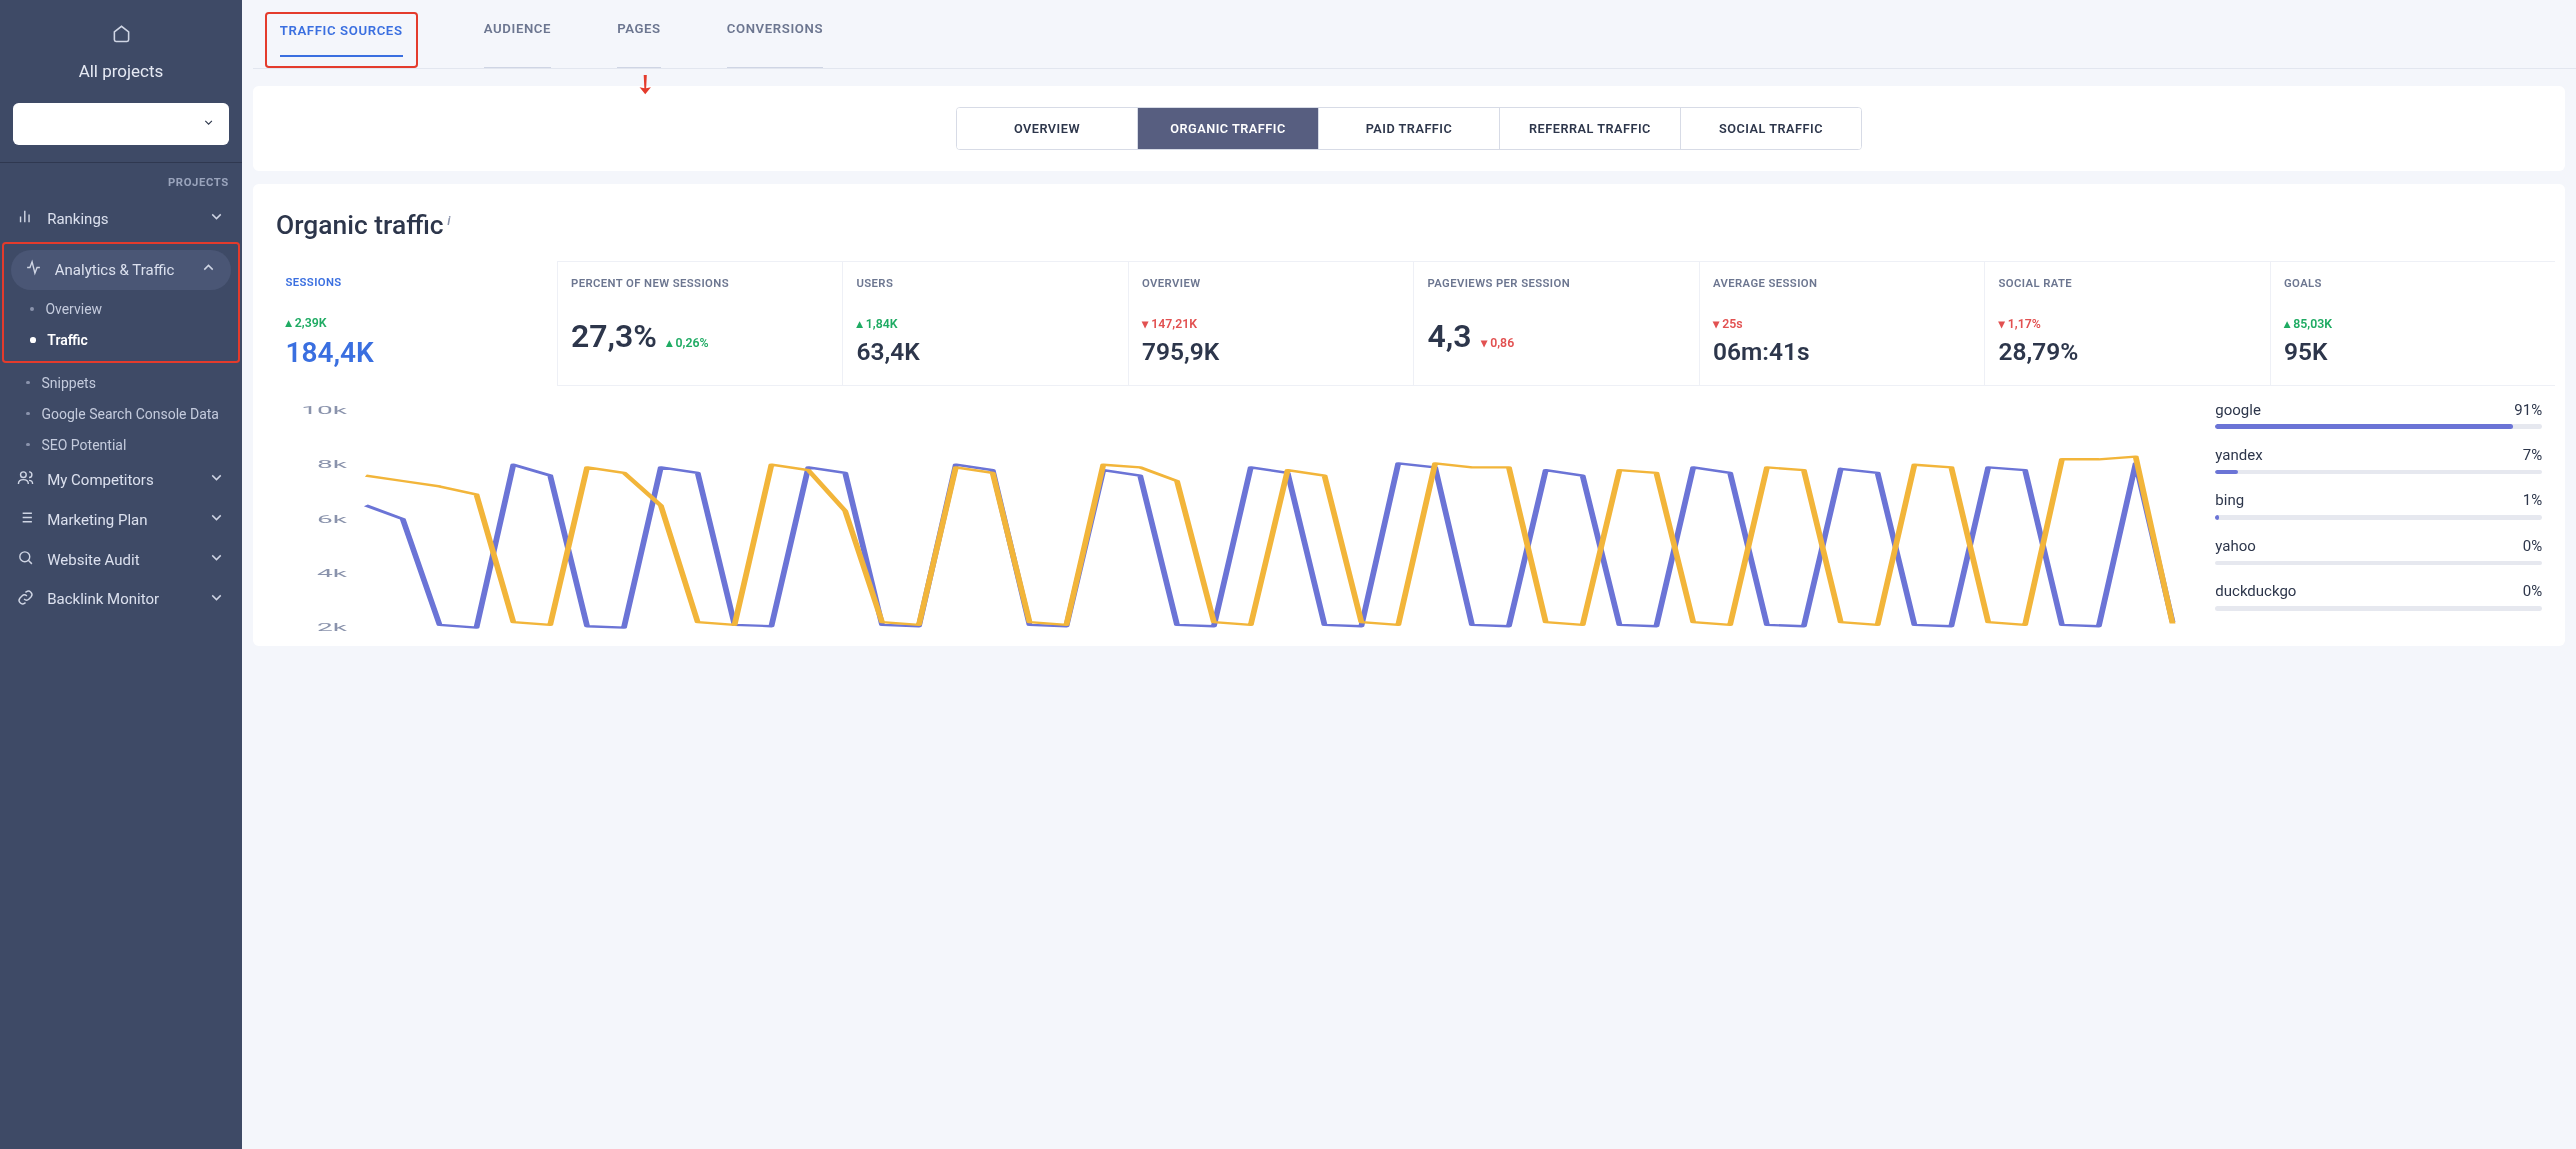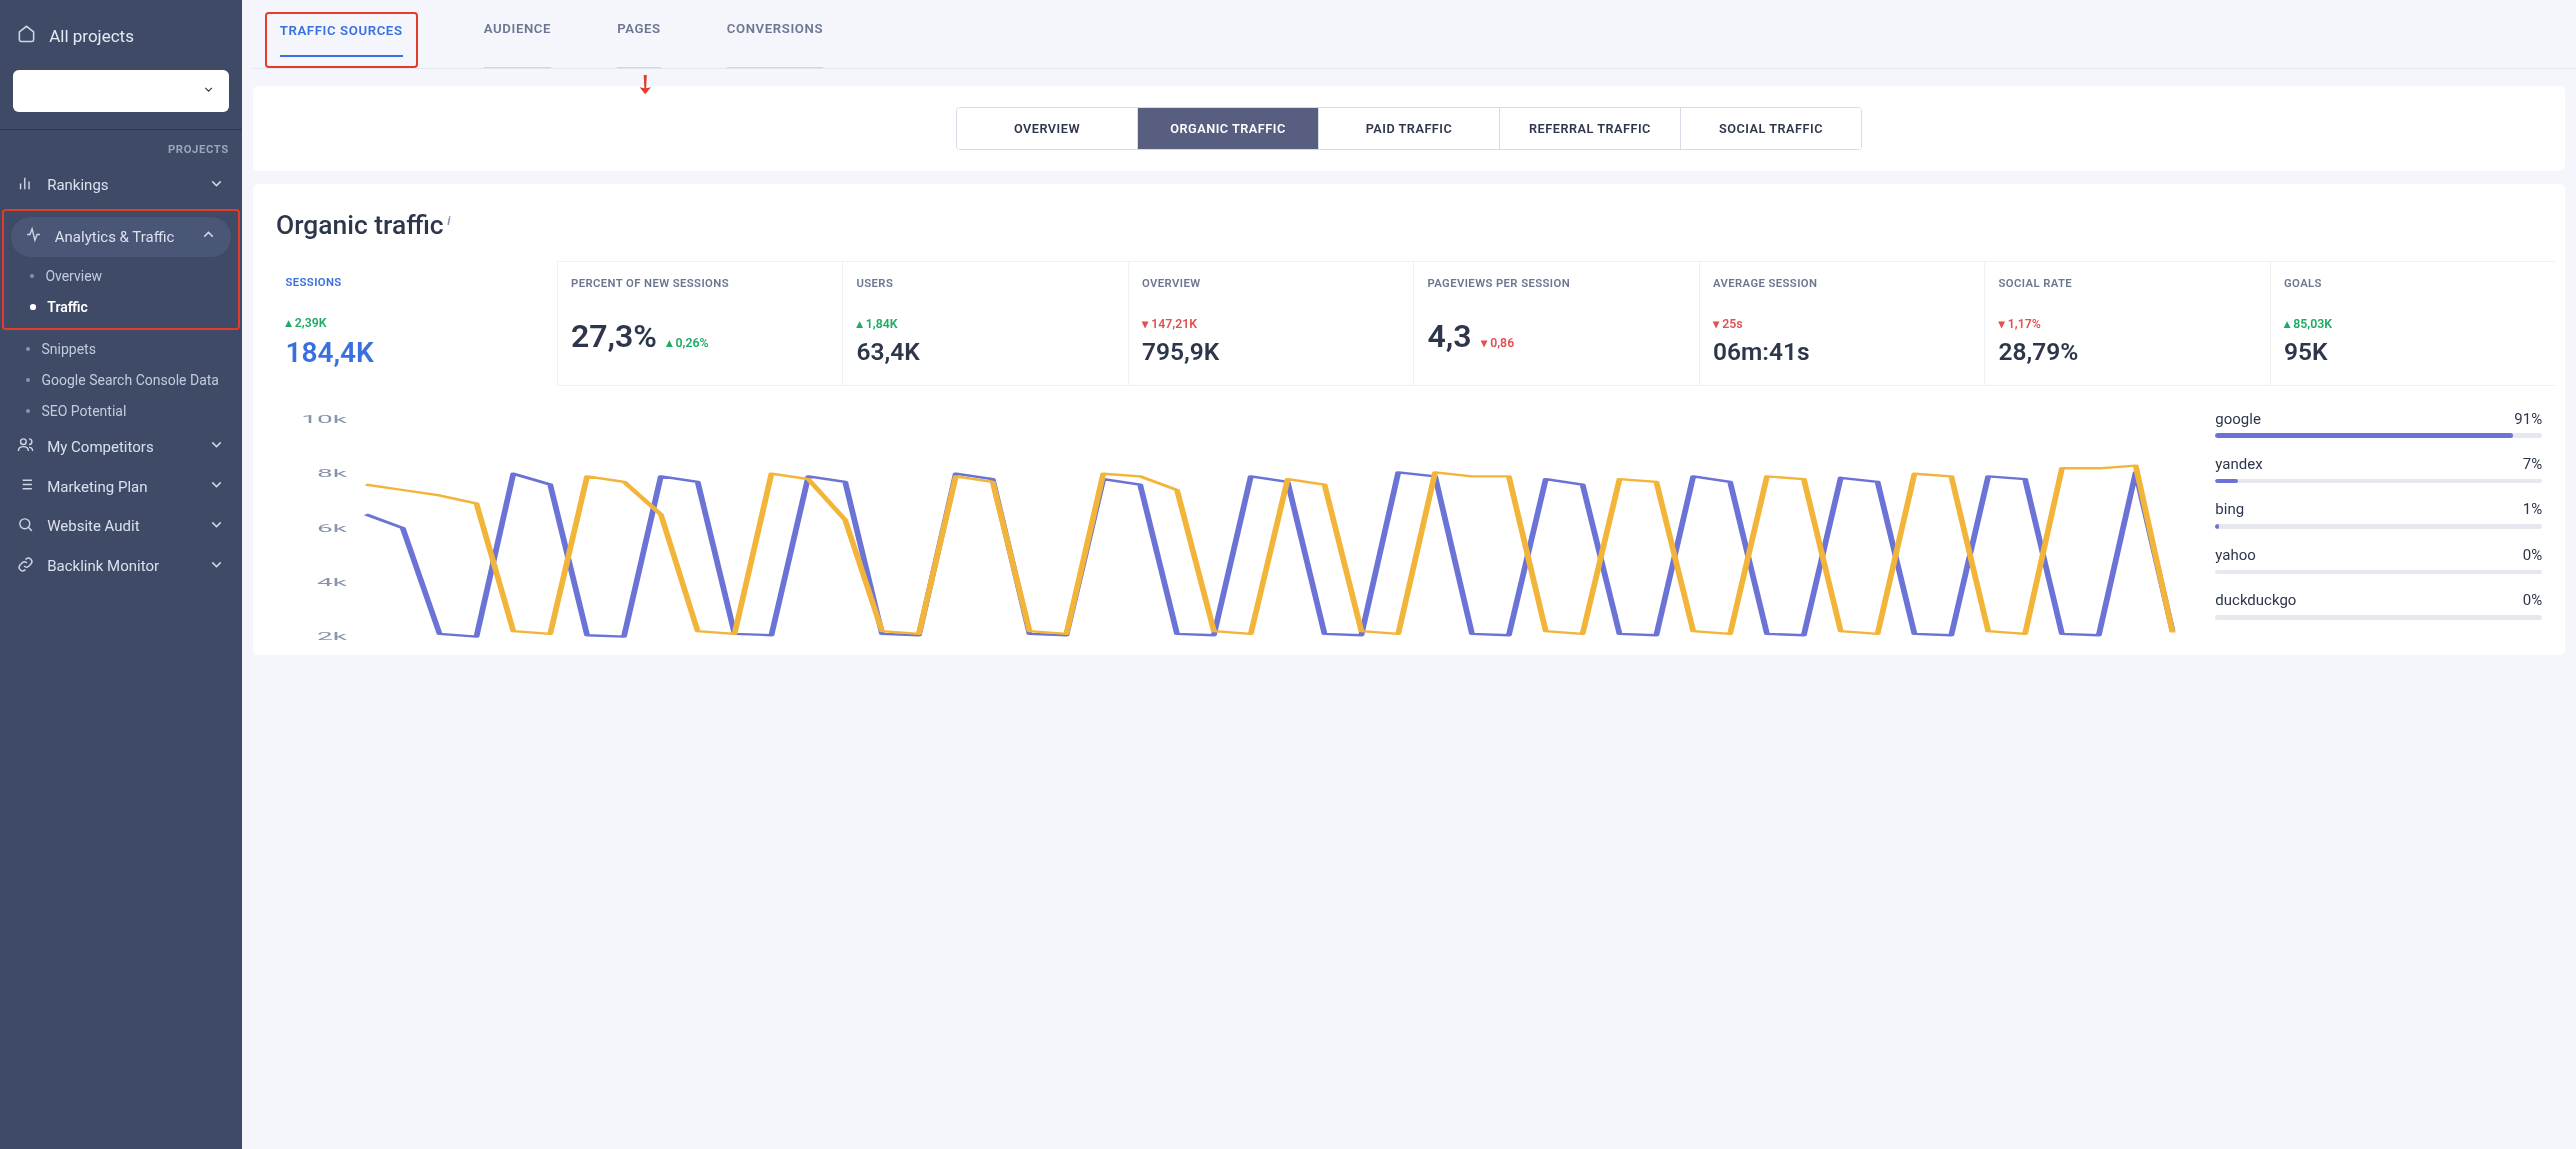--- a/index.html
+++ b/index.html
@@ -1,20 +1,20 @@
 <!DOCTYPE html>
 <html style="font-size:15px"><head>
 <meta charset="utf-8">
 <style>
   *{box-sizing:border-box;margin:0;padding:0;font-family:-apple-system,BlinkMacSystemFont,"Segoe UI",Roboto,Arial,sans-serif;}
   body{background:#f4f6fb;color:#2d364b;}
   .app{display:flex;min-height:100vh;}
   
   .sidebar{width:242px;background:#3e4a66;color:#cfd5e4;flex:none;padding-top:11.3px;}
-  .side-top{display:flex;align-items:center;gap:13.2px;padding:13.2px 17px;font-size:17px;color:#e5e9f3;}
+  .side-top{display:flex;align-items:center;gap:13.2px;padding:13.2px 17px;font-size:17px;color:#e5e9f3;flex-direction:column;}
   .side-top svg{width:19px;height:19px;stroke:#cfd5e4;}
   .project-select{margin:9.4px 13.2px 17px;background:#fff;border-radius:5.7px;height:42px;display:flex;align-items:center;justify-content:flex-end;padding:0 13.2px;}
   .project-select svg{width:13.2px;height:13.2px;stroke:#2d364b;}
   .side-divider{height:0.9px;background:#2f3850;margin:5.7px 0 13.2px;}
   .side-heading{font-size:11.3px;letter-spacing:0.6px;color:#9aa4bc;padding:0 13.2px 9.4px;font-weight:700;text-align:right;}
   .nav-item{display:flex;align-items:center;gap:13.2px;padding:9.4px 17px;font-size:15px;color:#dbe0ee;position:relative;cursor:pointer;}
   .nav-item .chev{margin-left:auto;}
   .nav-item svg{width:17px;height:17px;stroke:#cfd5e4;}
   .nav-item.active-parent{background:#4a5675;border-radius:21px;margin:3.8px 7.5px;padding:9.4px 13.2px;justify-content:space-between;}
   .sub-item{display:flex;align-items:center;gap:11.3px;padding:7.5px 17px 7.5px 26.4px;font-size:14px;color:#c4cbdd;cursor:pointer;}
@@ -45,21 +45,21 @@
   .kpi.active .kpi-label{color:#3a6fe0;}
   .delta-row{display:flex;align-items:baseline;gap:9.4px;margin-bottom:5.7px;}
   .delta{font-size:12.3px;font-weight:600;}
   .delta.up{color:#1fab63;}
   .delta.down{color:#e25151;}
   .delta::before{content:"▴ ";}
   .delta.down::before{content:"▾ ";}
   .kpi-val{font-size:24.5px;font-weight:600;color:#2d364b;}
   .kpi.active .kpi-val{color:#3a6fe0;font-size:28px;}
   .kpi-inline-val{font-size:32px;font-weight:600;color:#2d364b;}
-  .chart-area{display:flex;gap:19px;margin-top:24px;}
+  .chart-area{display:flex;gap:19px;margin-top:15px;}
   .chart{flex:1;position:relative;height:236px;}
   .src-list{width:340px;padding-right:13.2px;}
   .src{margin-bottom:17px;}
   .src-row{display:flex;justify-content:space-between;font-size:15px;color:#2d364b;margin-bottom:5.7px;}
   .bar{height:4.7px;background:#e6e8ef;border-radius:2.8px;overflow:hidden;}
   .bar-fill{height:100%;background:#6b74d6;border-radius:2.8px;}
 </style>
 </head>
 <body>
 

